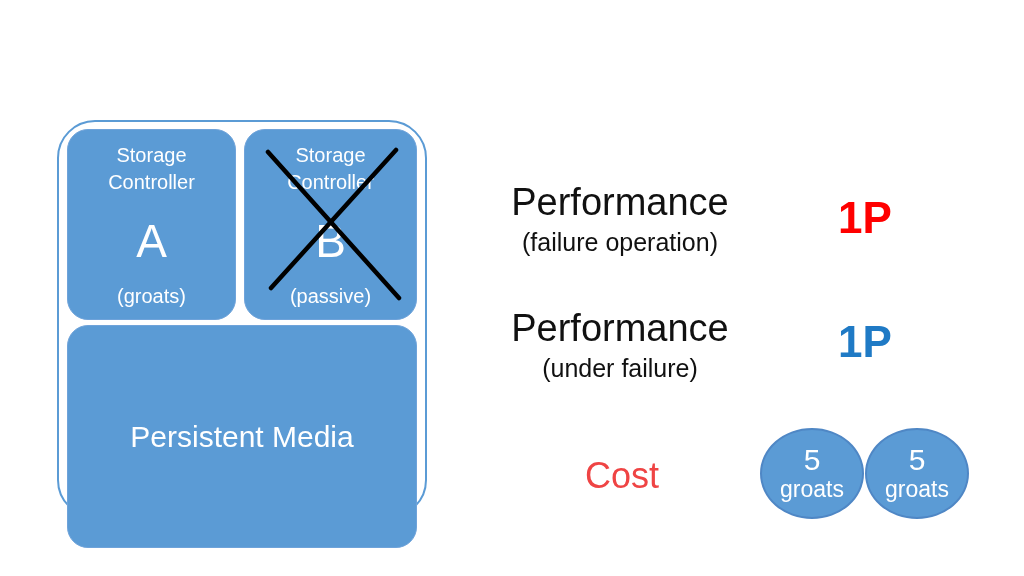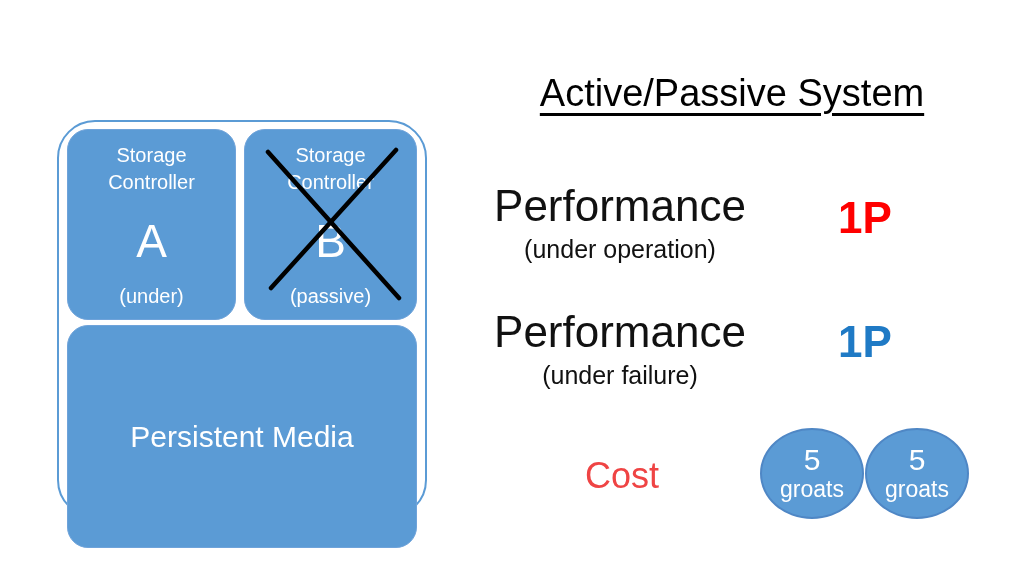--- a/index.html
+++ b/index.html
@@ -85,21 +85,21 @@
     text-decoration-thickness: 2.5px;
     text-underline-offset: 7px;
   }
   .metric-label {
     position: absolute;
     left: 470px;
     width: 300px;
     text-align: center;
     color: #111111;
   }
-  .metric-label .main { font-size: 44px; line-height: 1.2; }
+  .metric-label .main { font-size: 38px; line-height: 1.2; }
   .metric-label .sub  { font-size: 25px; line-height: 1.3; }
   .metric-1 { top: 180px; }
   .metric-2 { top: 306px; }
   .metric-value {
     position: absolute;
     left: 800px;
     width: 130px;
     text-align: center;
     font-size: 44px;
     font-weight: bold;
@@ -139,44 +139,43 @@
 </head>
 <body>
 
 <div class="slide">
 
   <div class="outer-box">
 
     <div class="blue-box ctrl-box ctrl-a">
       <div class="ctrl-title">Storage Controller</div>
       <div class="ctrl-letter">A</div>
-      <div class="ctrl-sub">(under)</div>
+      <div class="ctrl-sub">(groats)</div>
     </div>
 
     <div class="blue-box ctrl-box ctrl-b">
       <div class="ctrl-title">Storage Controller</div>
       <div class="ctrl-letter">B</div>
       <div class="ctrl-sub">(passive)</div>
     </div>
 
     <div class="blue-box media-box">
       <div class="media-label">Persistent Media</div>
     </div>
   </div>
 
   <svg class="cross-svg" viewBox="0 0 144 162">
     <line x1="6" y1="10" x2="137" y2="156" stroke="#000000" stroke-width="4.5" stroke-linecap="round"></line>
     <line x1="134" y1="8" x2="9" y2="146" stroke="#000000" stroke-width="4.5" stroke-linecap="round"></line>
   </svg>
 
-  <div class="title">Active/Passive System</div>
 
   <div class="metric-label metric-1">
     <div class="main">Performance</div>
-    <div class="sub">(under operation)</div>
+    <div class="sub">(failure operation)</div>
   </div>
   <div class="metric-value value-1">1P</div>
 
   <div class="metric-label metric-2">
     <div class="main">Performance</div>
     <div class="sub">(under failure)</div>
   </div>
   <div class="metric-value value-2">1P</div>
 
   <div class="cost-label">Cost</div>

